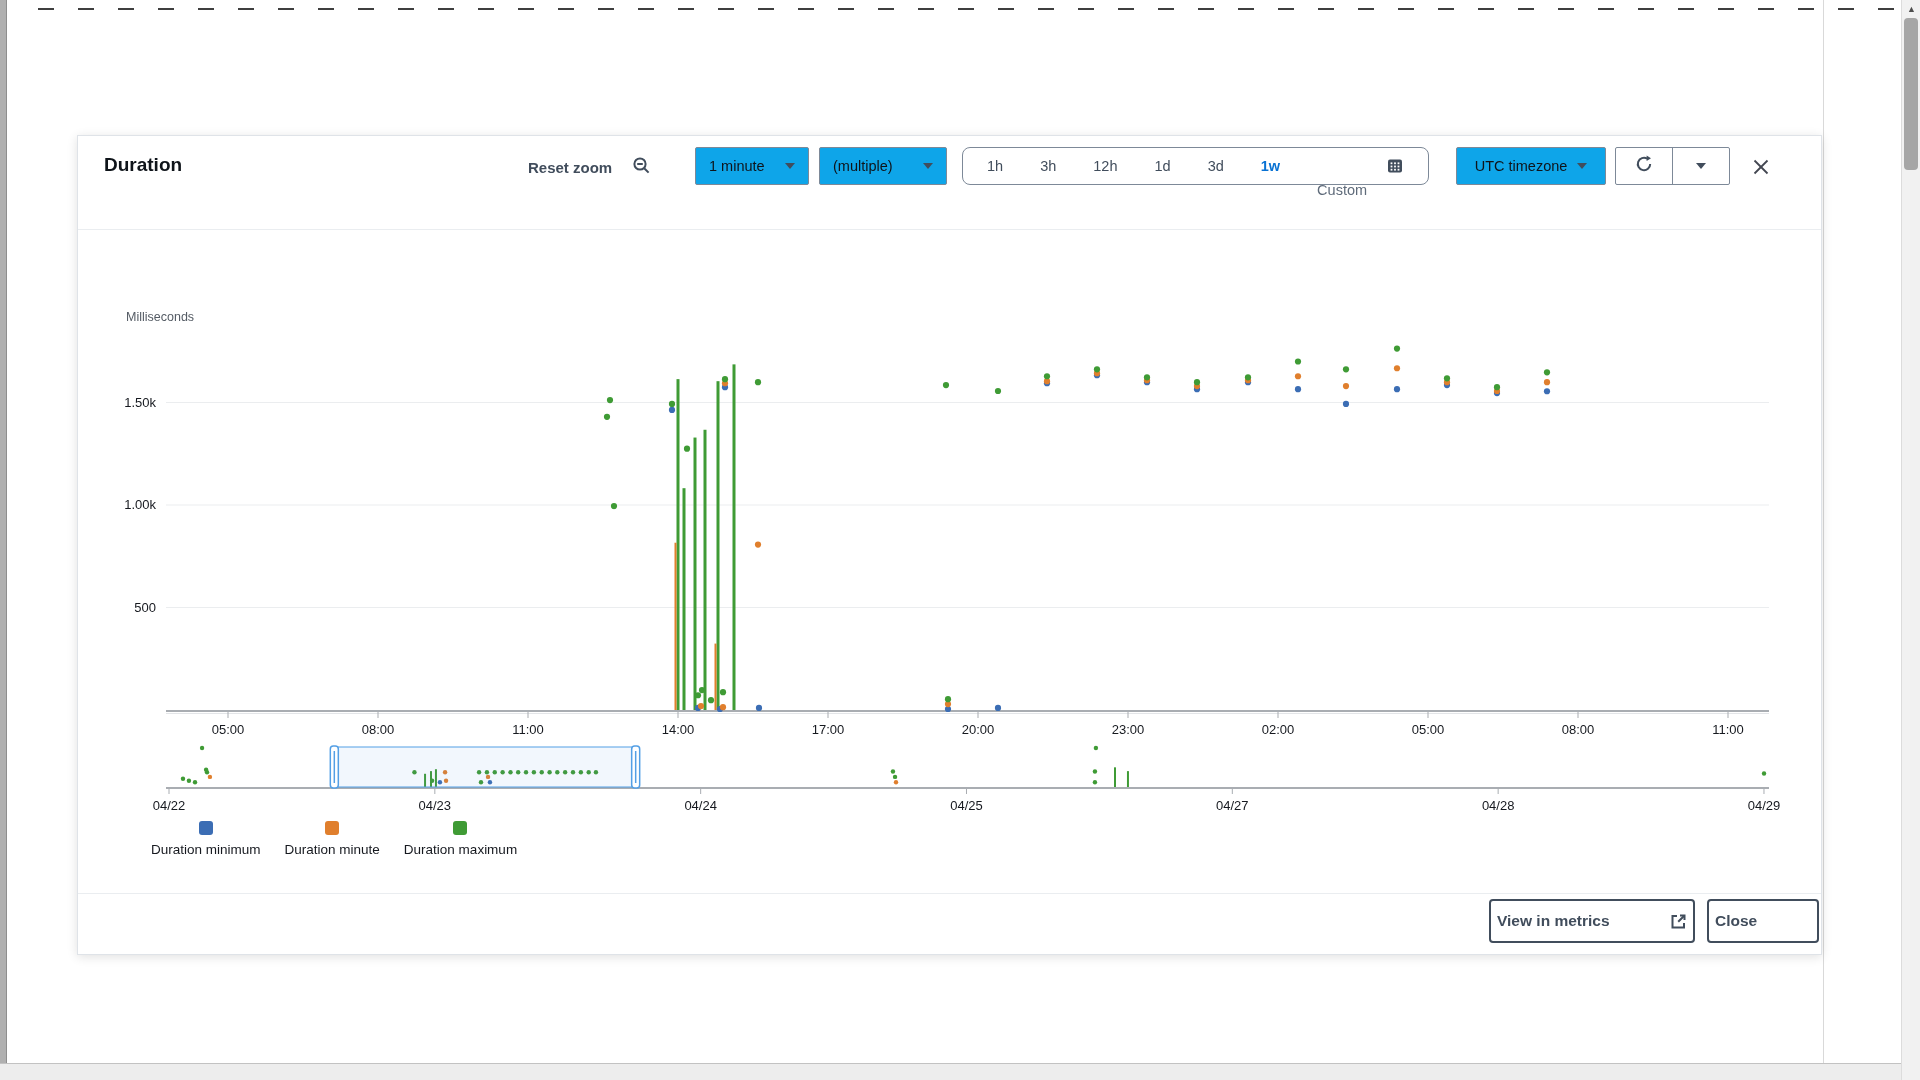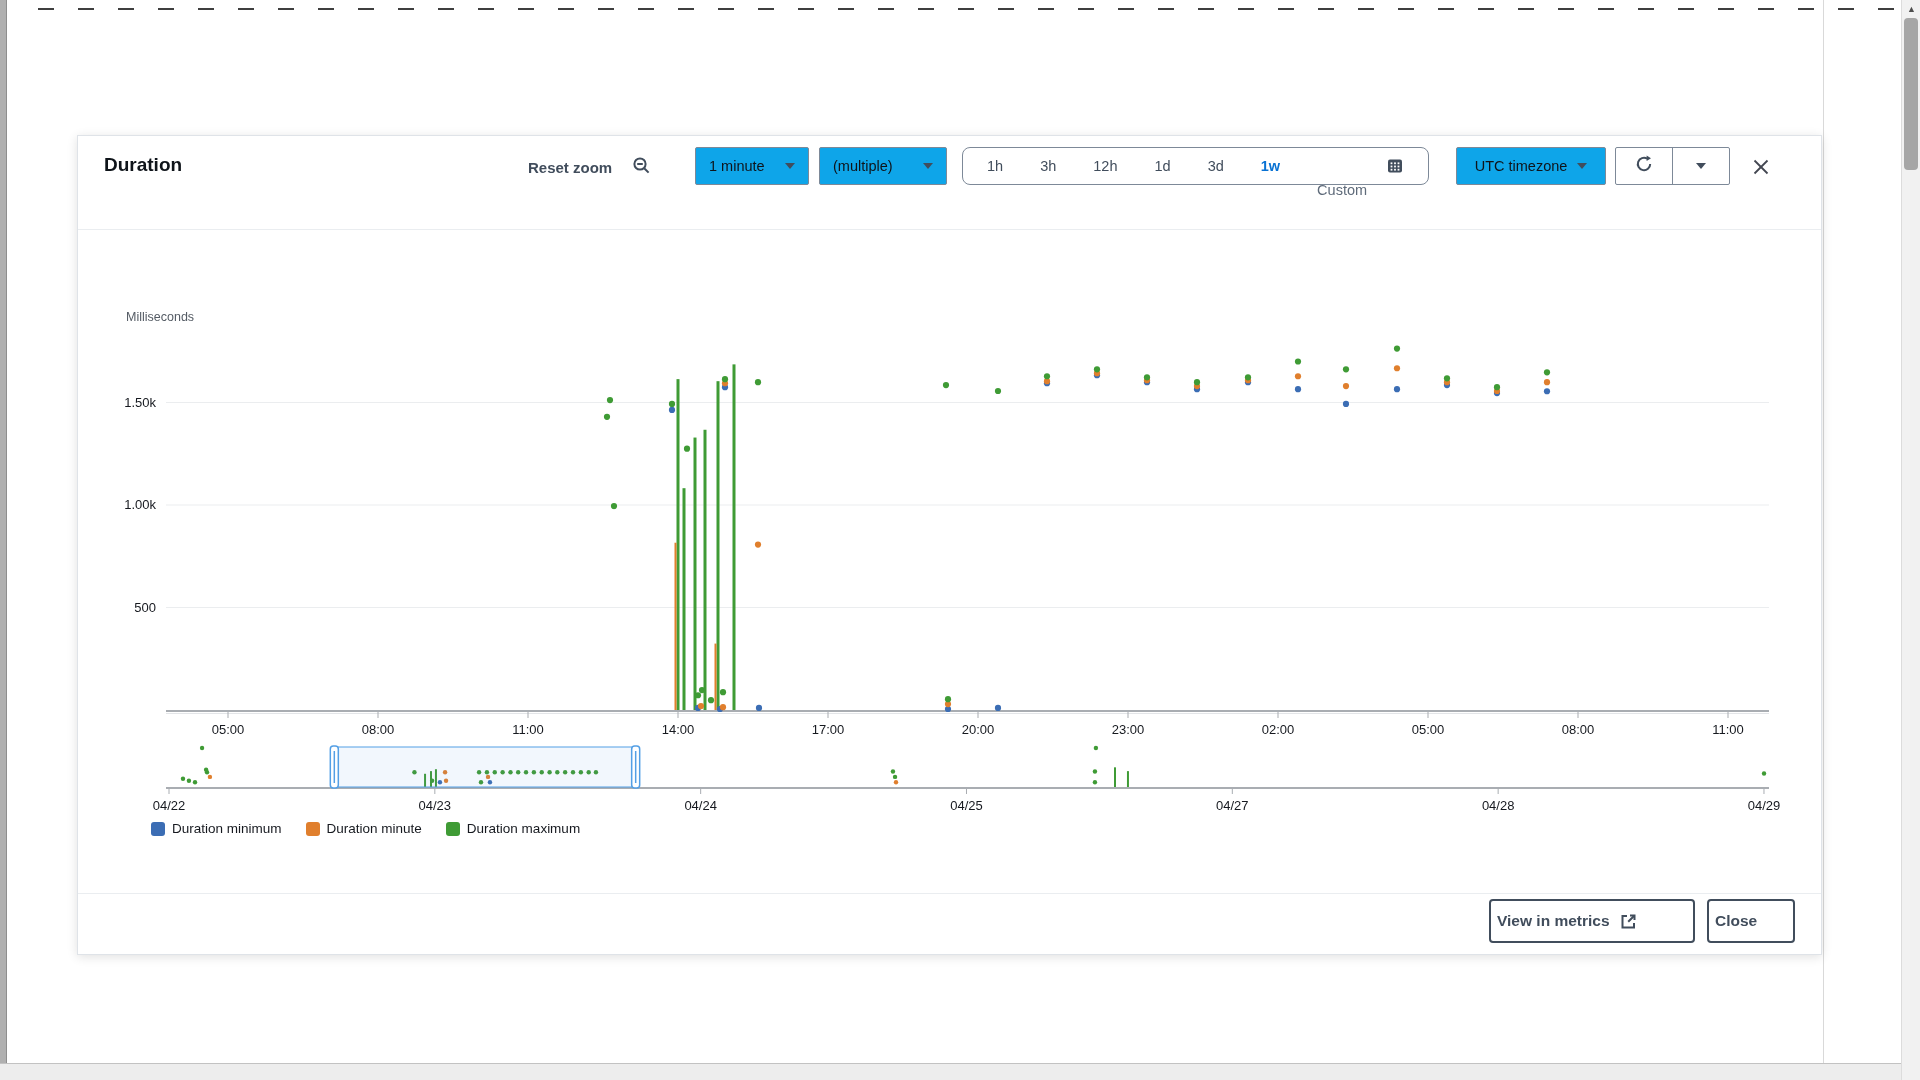--- a/index.html
+++ b/index.html
@@ -43,25 +43,25 @@
   svg text{font-family:"Liberation Sans",sans-serif;}
   .ylab{font-size:12.5px;fill:#545b64;}
   .ytick{font-size:13px;fill:#16191f;}
   .xtick{font-size:13px;fill:#16191f;}
   .grid{stroke:#ebedef;stroke-width:1;}
   .axis{stroke:#a9adb2;stroke-width:2;}
   .axis2{stroke:#e3e5e8;stroke-width:1;}
   .tick{stroke:#a9adb2;stroke-width:1;}
   
   .legend{position:absolute;left:73px;top:685px;display:flex;gap:24px;align-items:center;font-size:13.5px;color:#16191f;}
-  .legend-item{display:flex;align-items:center;gap:7px;cursor:pointer;}
+  .legend-item{display:flex;align-items:center;gap:7px;cursor:pointer;flex-direction:column;}
   .swatch{width:14px;height:14px;border-radius:3px;}
   
   .btn{position:absolute;top:763px;height:44px;box-sizing:border-box;border:2px solid #414d5c;border-radius:4px;
-       background:#fff;display:flex;align-items:center;justify-content:flex-start;gap:10px;font-size:15.5px;
+       background:#fff;display:flex;align-items:center;justify-content:space-between;gap:10px;font-size:15.5px;
        font-weight:700;color:#414d5c;cursor:pointer;font-family:inherit;}
 </style>
 </head>
 <body>
 
 <div class="page">
   <div class="top-dash"></div>
   <div class="left-strip"></div>
   <div class="right-divider"></div>
   <div class="bottom-strip"></div>
@@ -337,17 +337,17 @@
     <button class="btn" style="left:1411px;width:206px;">
       <span>View in metrics</span>
       <span style="display:flex;">
         <svg width="17" height="17" viewBox="0 0 17 17">
             <path d="M7 3 H2.5 V14.5 H14 V10" fill="none" stroke="#414d5c" stroke-width="2"></path>
             <path d="M10 2.5 H14.5 V7" fill="none" stroke="#414d5c" stroke-width="2"></path>
             <line x1="14.2" y1="2.8" x2="8.2" y2="8.8" stroke="#414d5c" stroke-width="2"></line>
           </svg>
       </span>
     </button>
-    <button class="btn" style="left:1629px;width:88px;">
+    <button class="btn" style="left:1629px;width:112px;">
       <span>Close</span>
     </button>
   </div>
 </div>
 
 </body></html>

